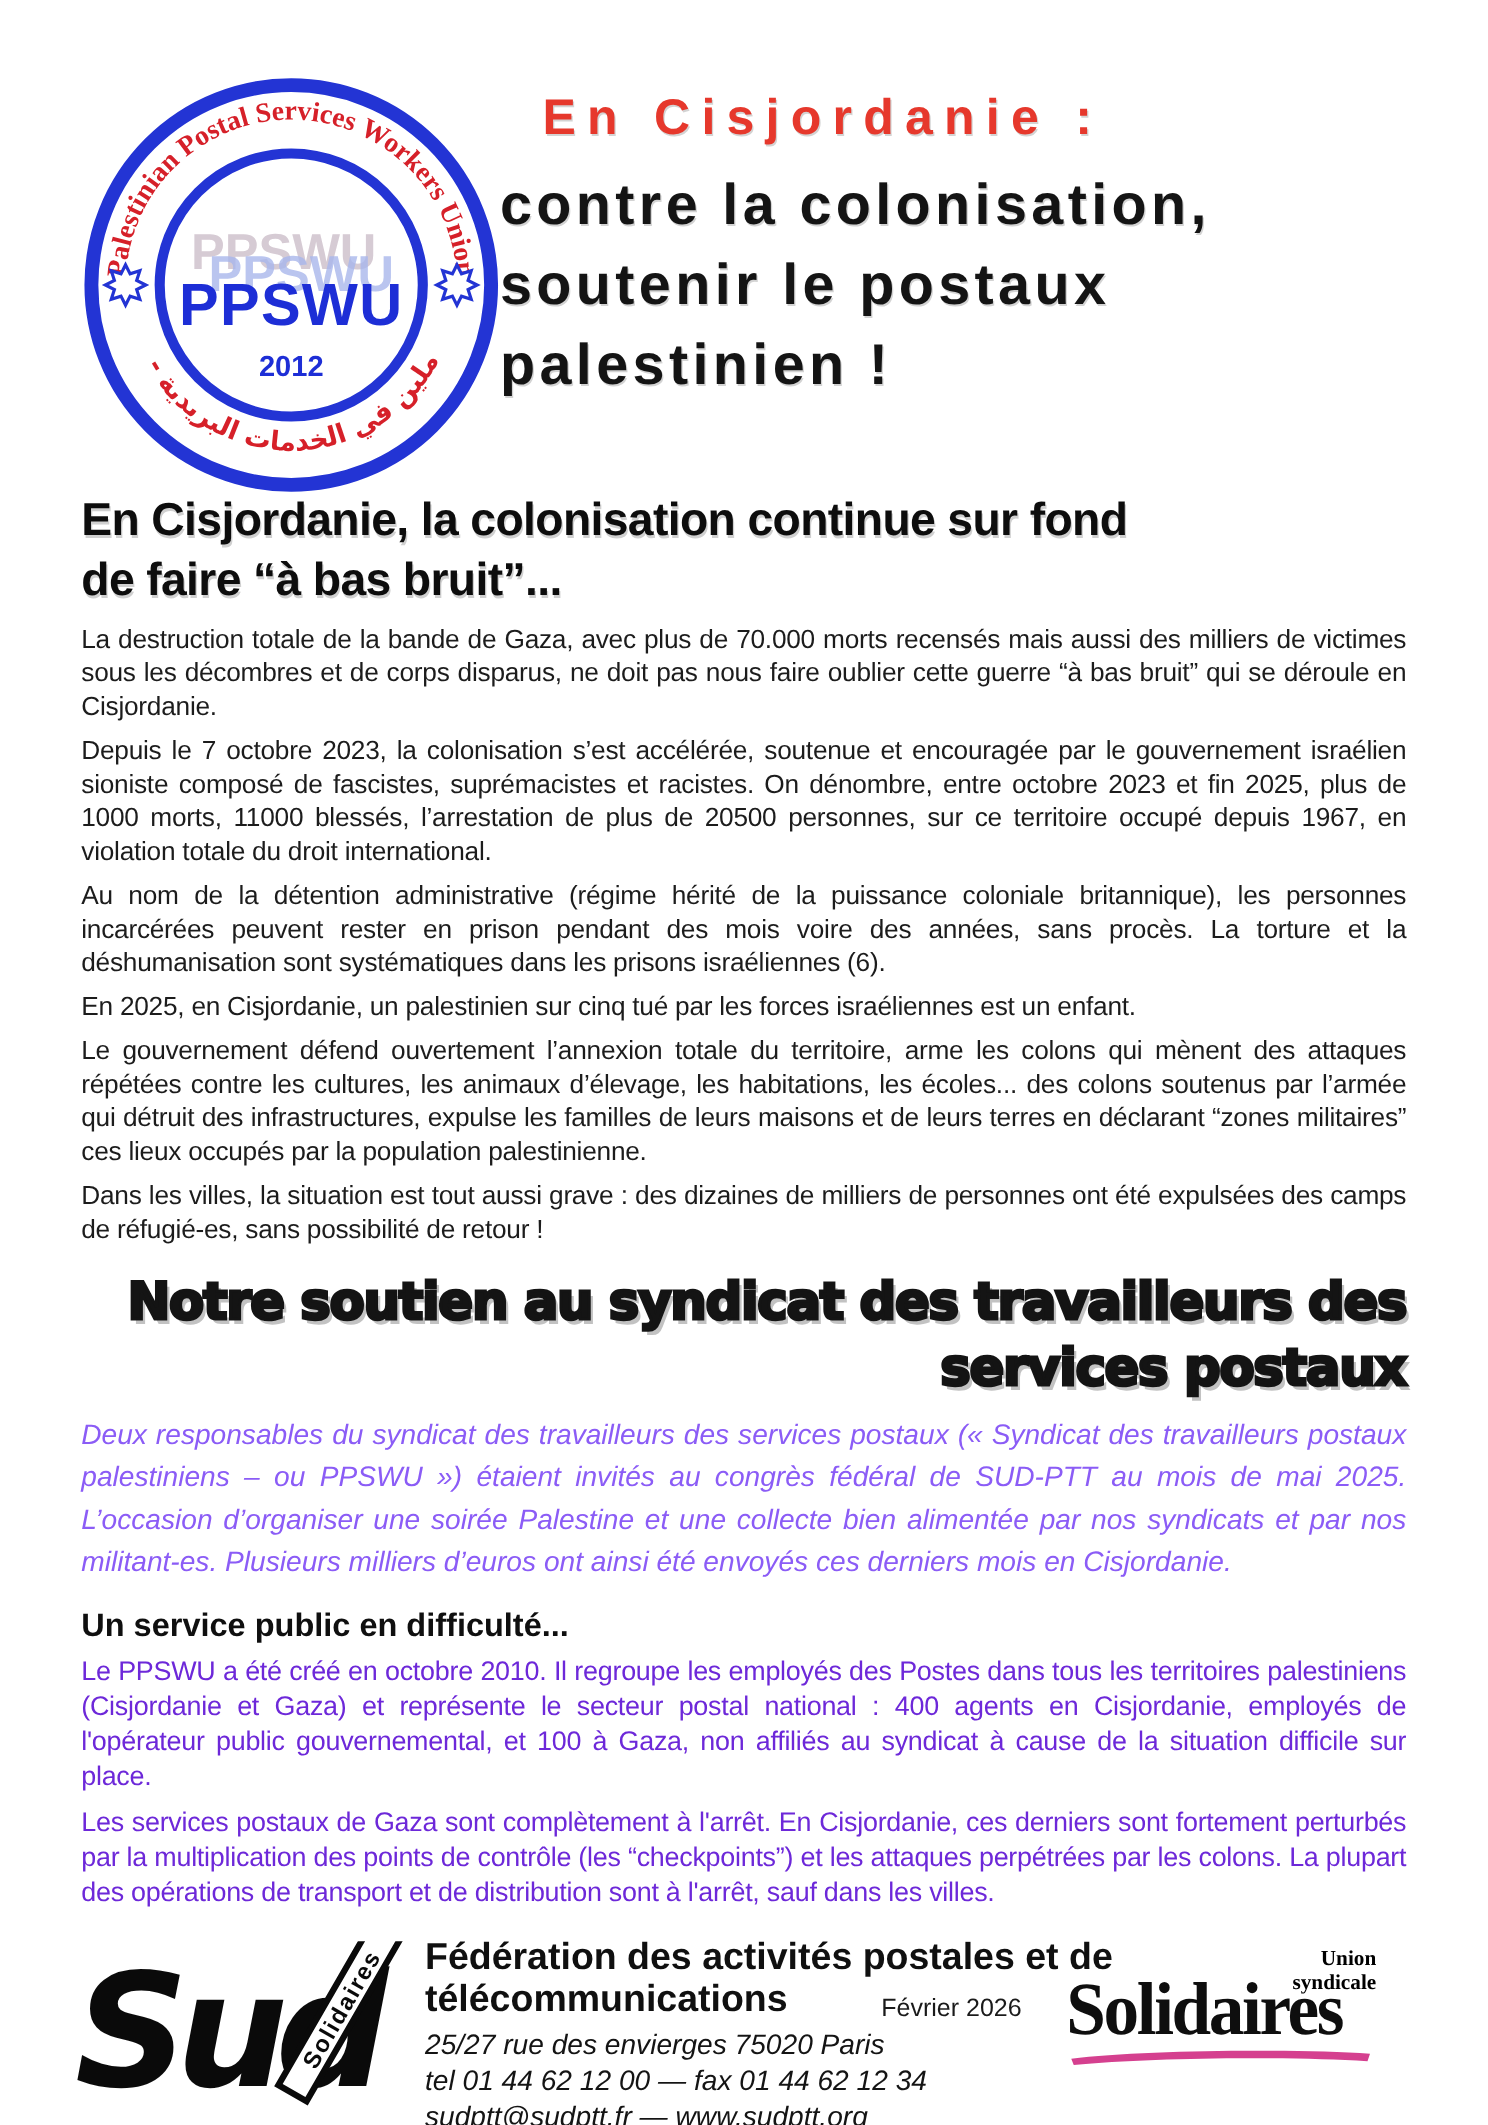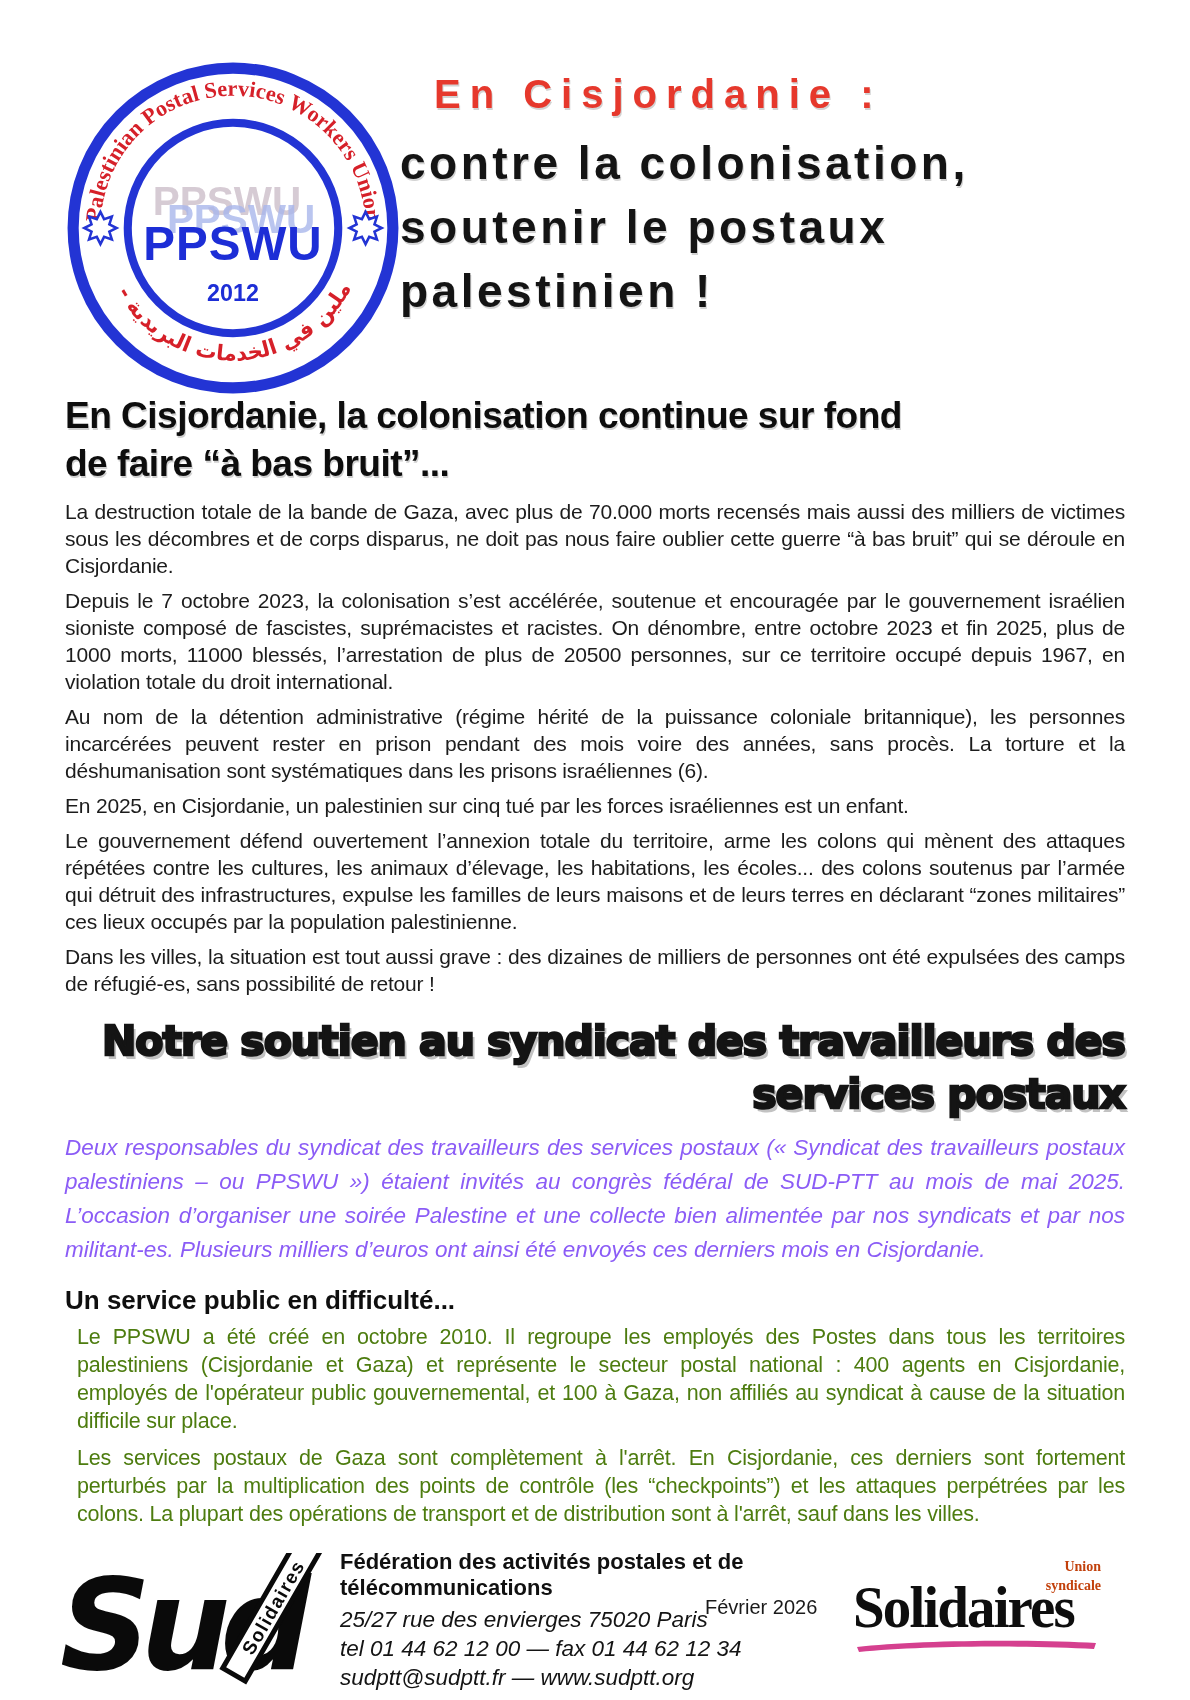--- a/index.html
+++ b/index.html
@@ -38,34 +38,34 @@
     text-align:right;
   }
   p.intro{
     font-style:italic;font-size:22.5px;line-height:34px;text-align:justify;
     margin:6px 0 12px 0;color:#8b5cf6;
   }
   .subheading{
     font-size:26px;font-weight:bold;color:#0f0f0f;margin:18px 0 7px 0;
   }
   p.body2{
-    font-size:21.5px;line-height:28px;letter-spacing:-0.2px;margin:0 0 9px 12px;
-    text-align:justify;color:#4d7c0f;
+    font-size:21.5px;line-height:28px;letter-spacing:-0.2px;margin:0 0 9px 0;
+    text-align:justify;color:#6d28d9;
   }
   
   .footer{position:absolute;left:0;top:1545px;width:1190px;height:155px;}
   .sud-logo{position:absolute;left:60px;top:8px;}
   .fed-block{position:absolute;left:340px;top:4px;width:560px;}
-  .fed-name{font-size:22px;font-weight:bold;color:#101010;margin:0 0 4px 0;}
+  .fed-name{font-size:30px;font-weight:bold;color:#101010;margin:0 0 4px 0;}
   .fed-line{font-size:22.5px;font-style:italic;line-height:29px;color:#141414;}
   .date{position:absolute;left:705px;top:51px;font-size:20px;color:#1a1a1a;}
   .solidaires{position:absolute;left:853px;top:12px;width:252px;height:100px;}
   .union-syndicale{
     position:absolute;right:4px;top:0;text-align:right;
-    font-family:"Liberation Serif",serif;font-weight:bold;font-size:14px;line-height:19px;color:#c2410c;
+    font-family:"Liberation Serif",serif;font-weight:bold;font-size:17px;line-height:19px;color:#000000;
   }
   .solidaires-word{
     position:absolute;left:0;top:16px;width:252px;
     font-family:"Liberation Serif",serif;font-weight:bold;font-size:60px;letter-spacing:-2px;
     color:#0e0e0e;transform:scaleX(0.95);transform-origin:left;
   }
   .pink-swoosh{position:absolute;left:2px;top:80px;}
 </style>
 </head>
 <body>

